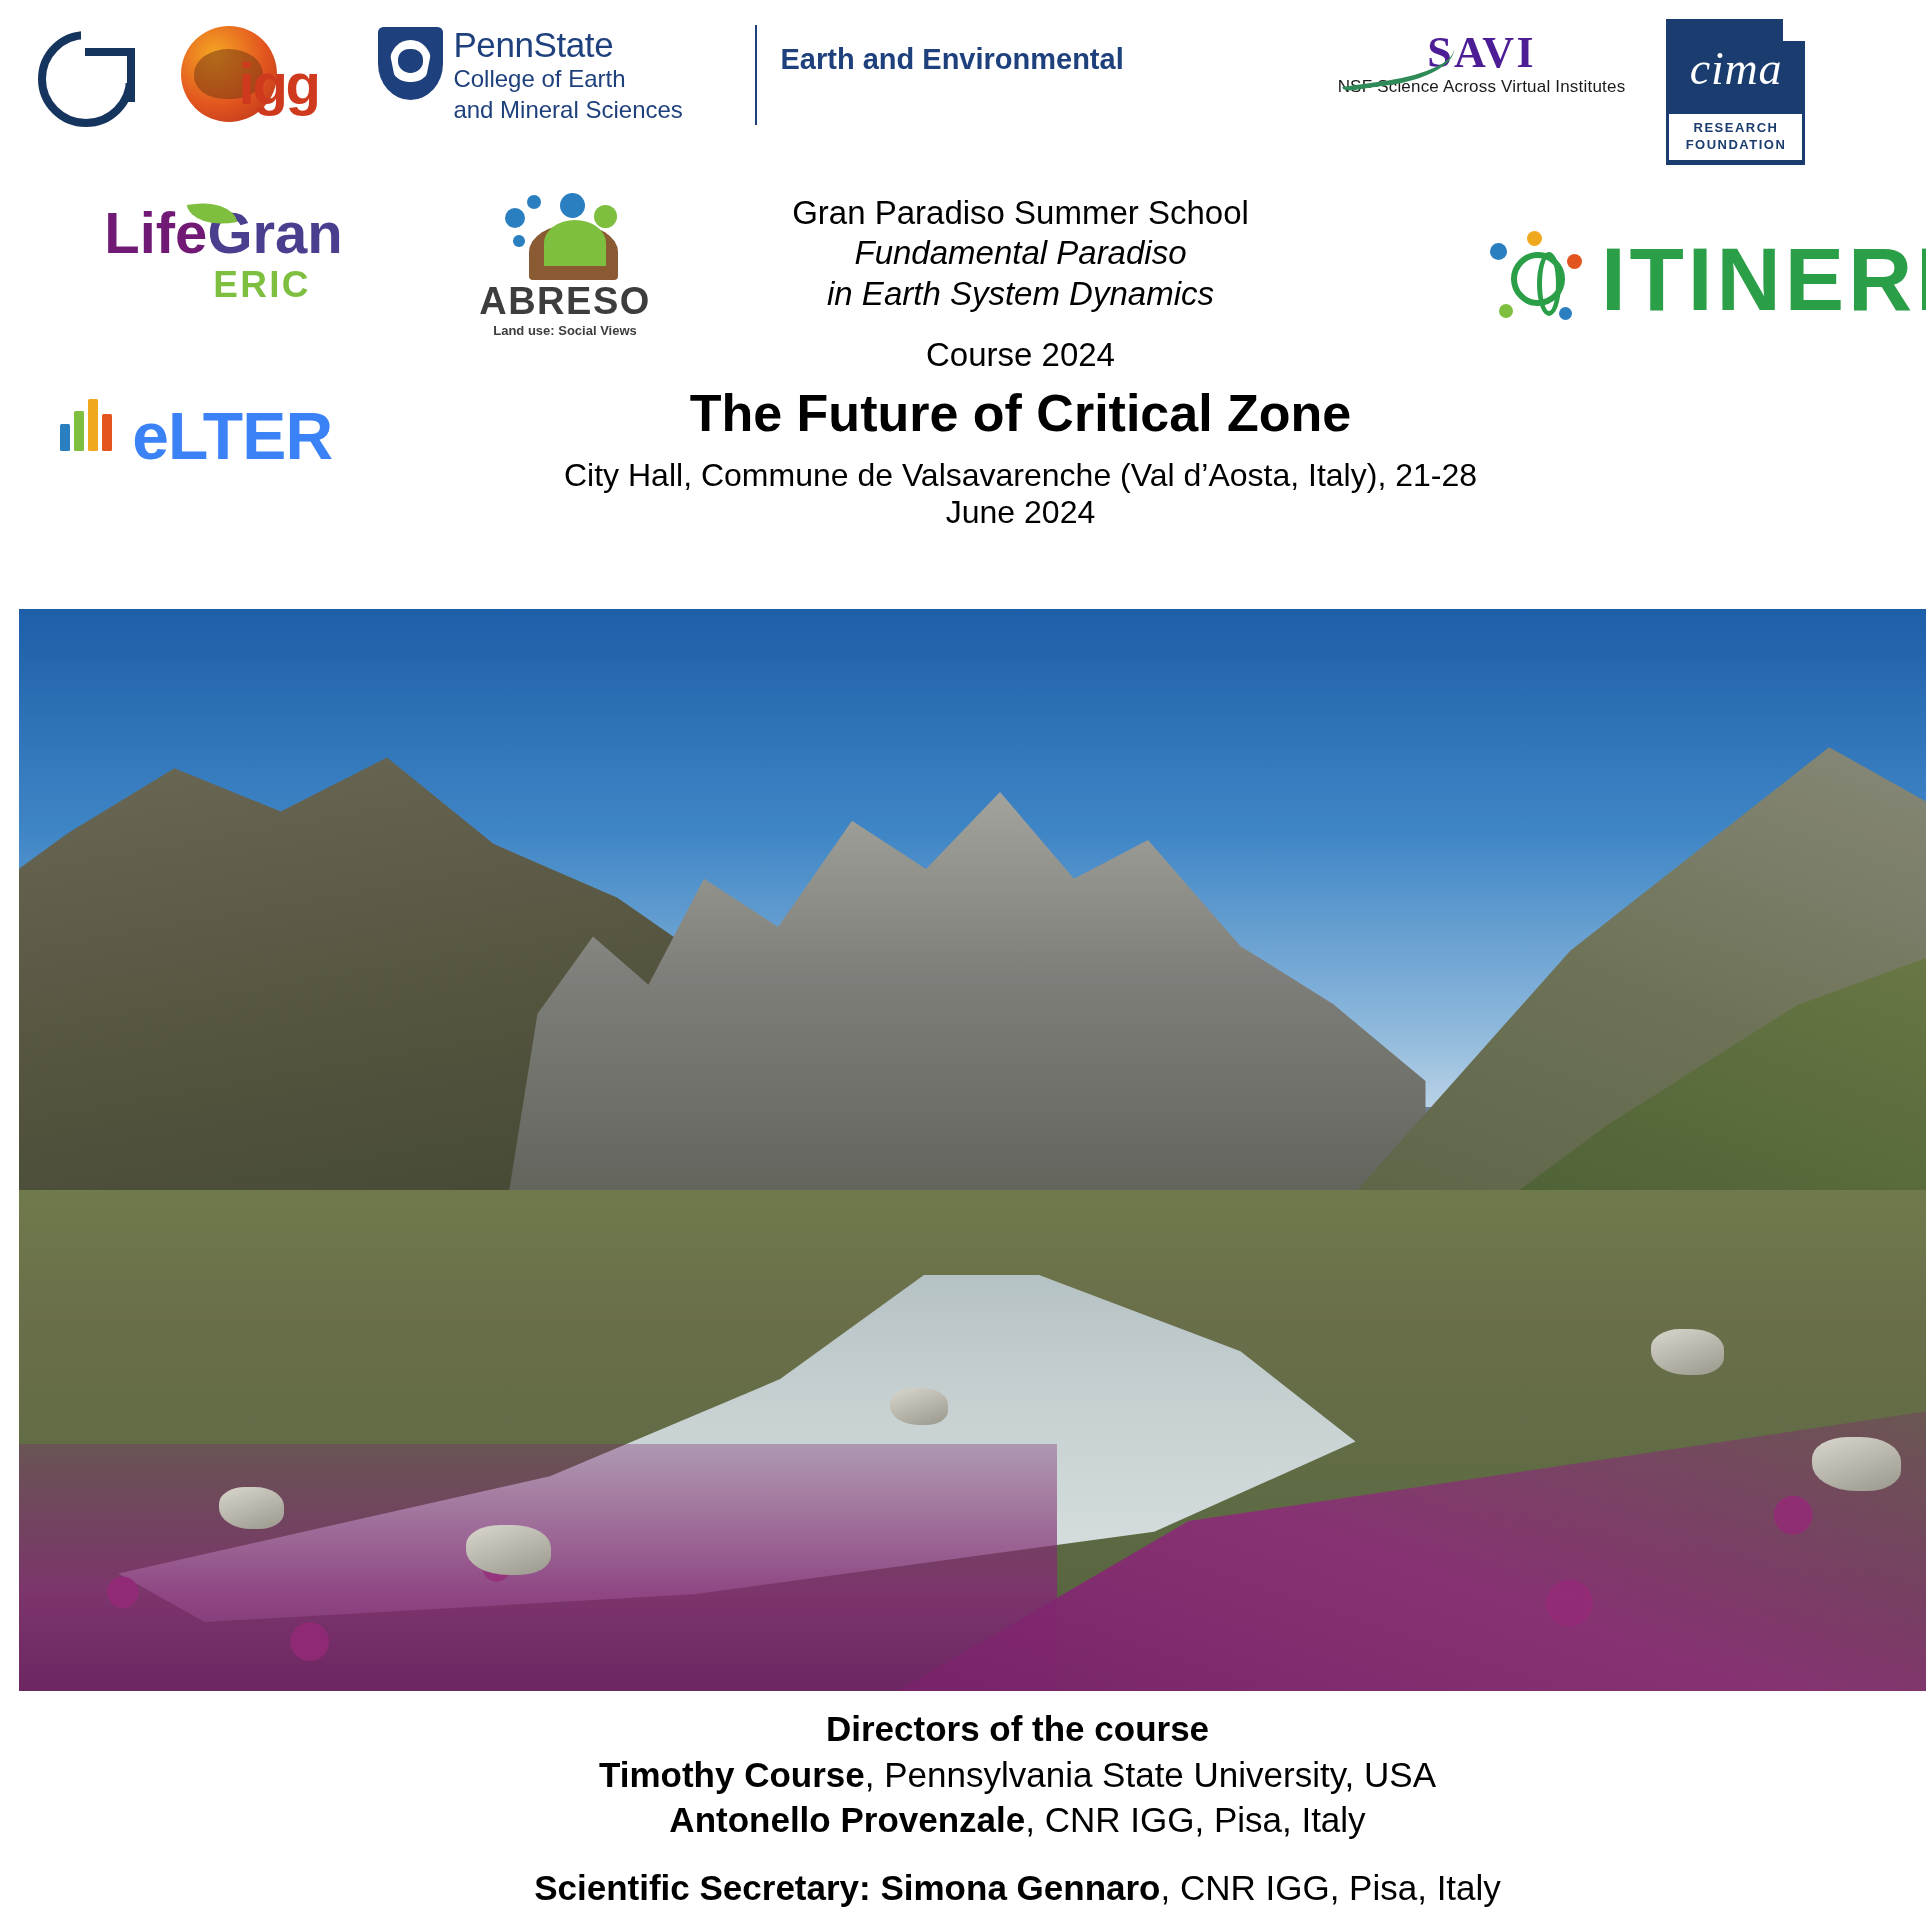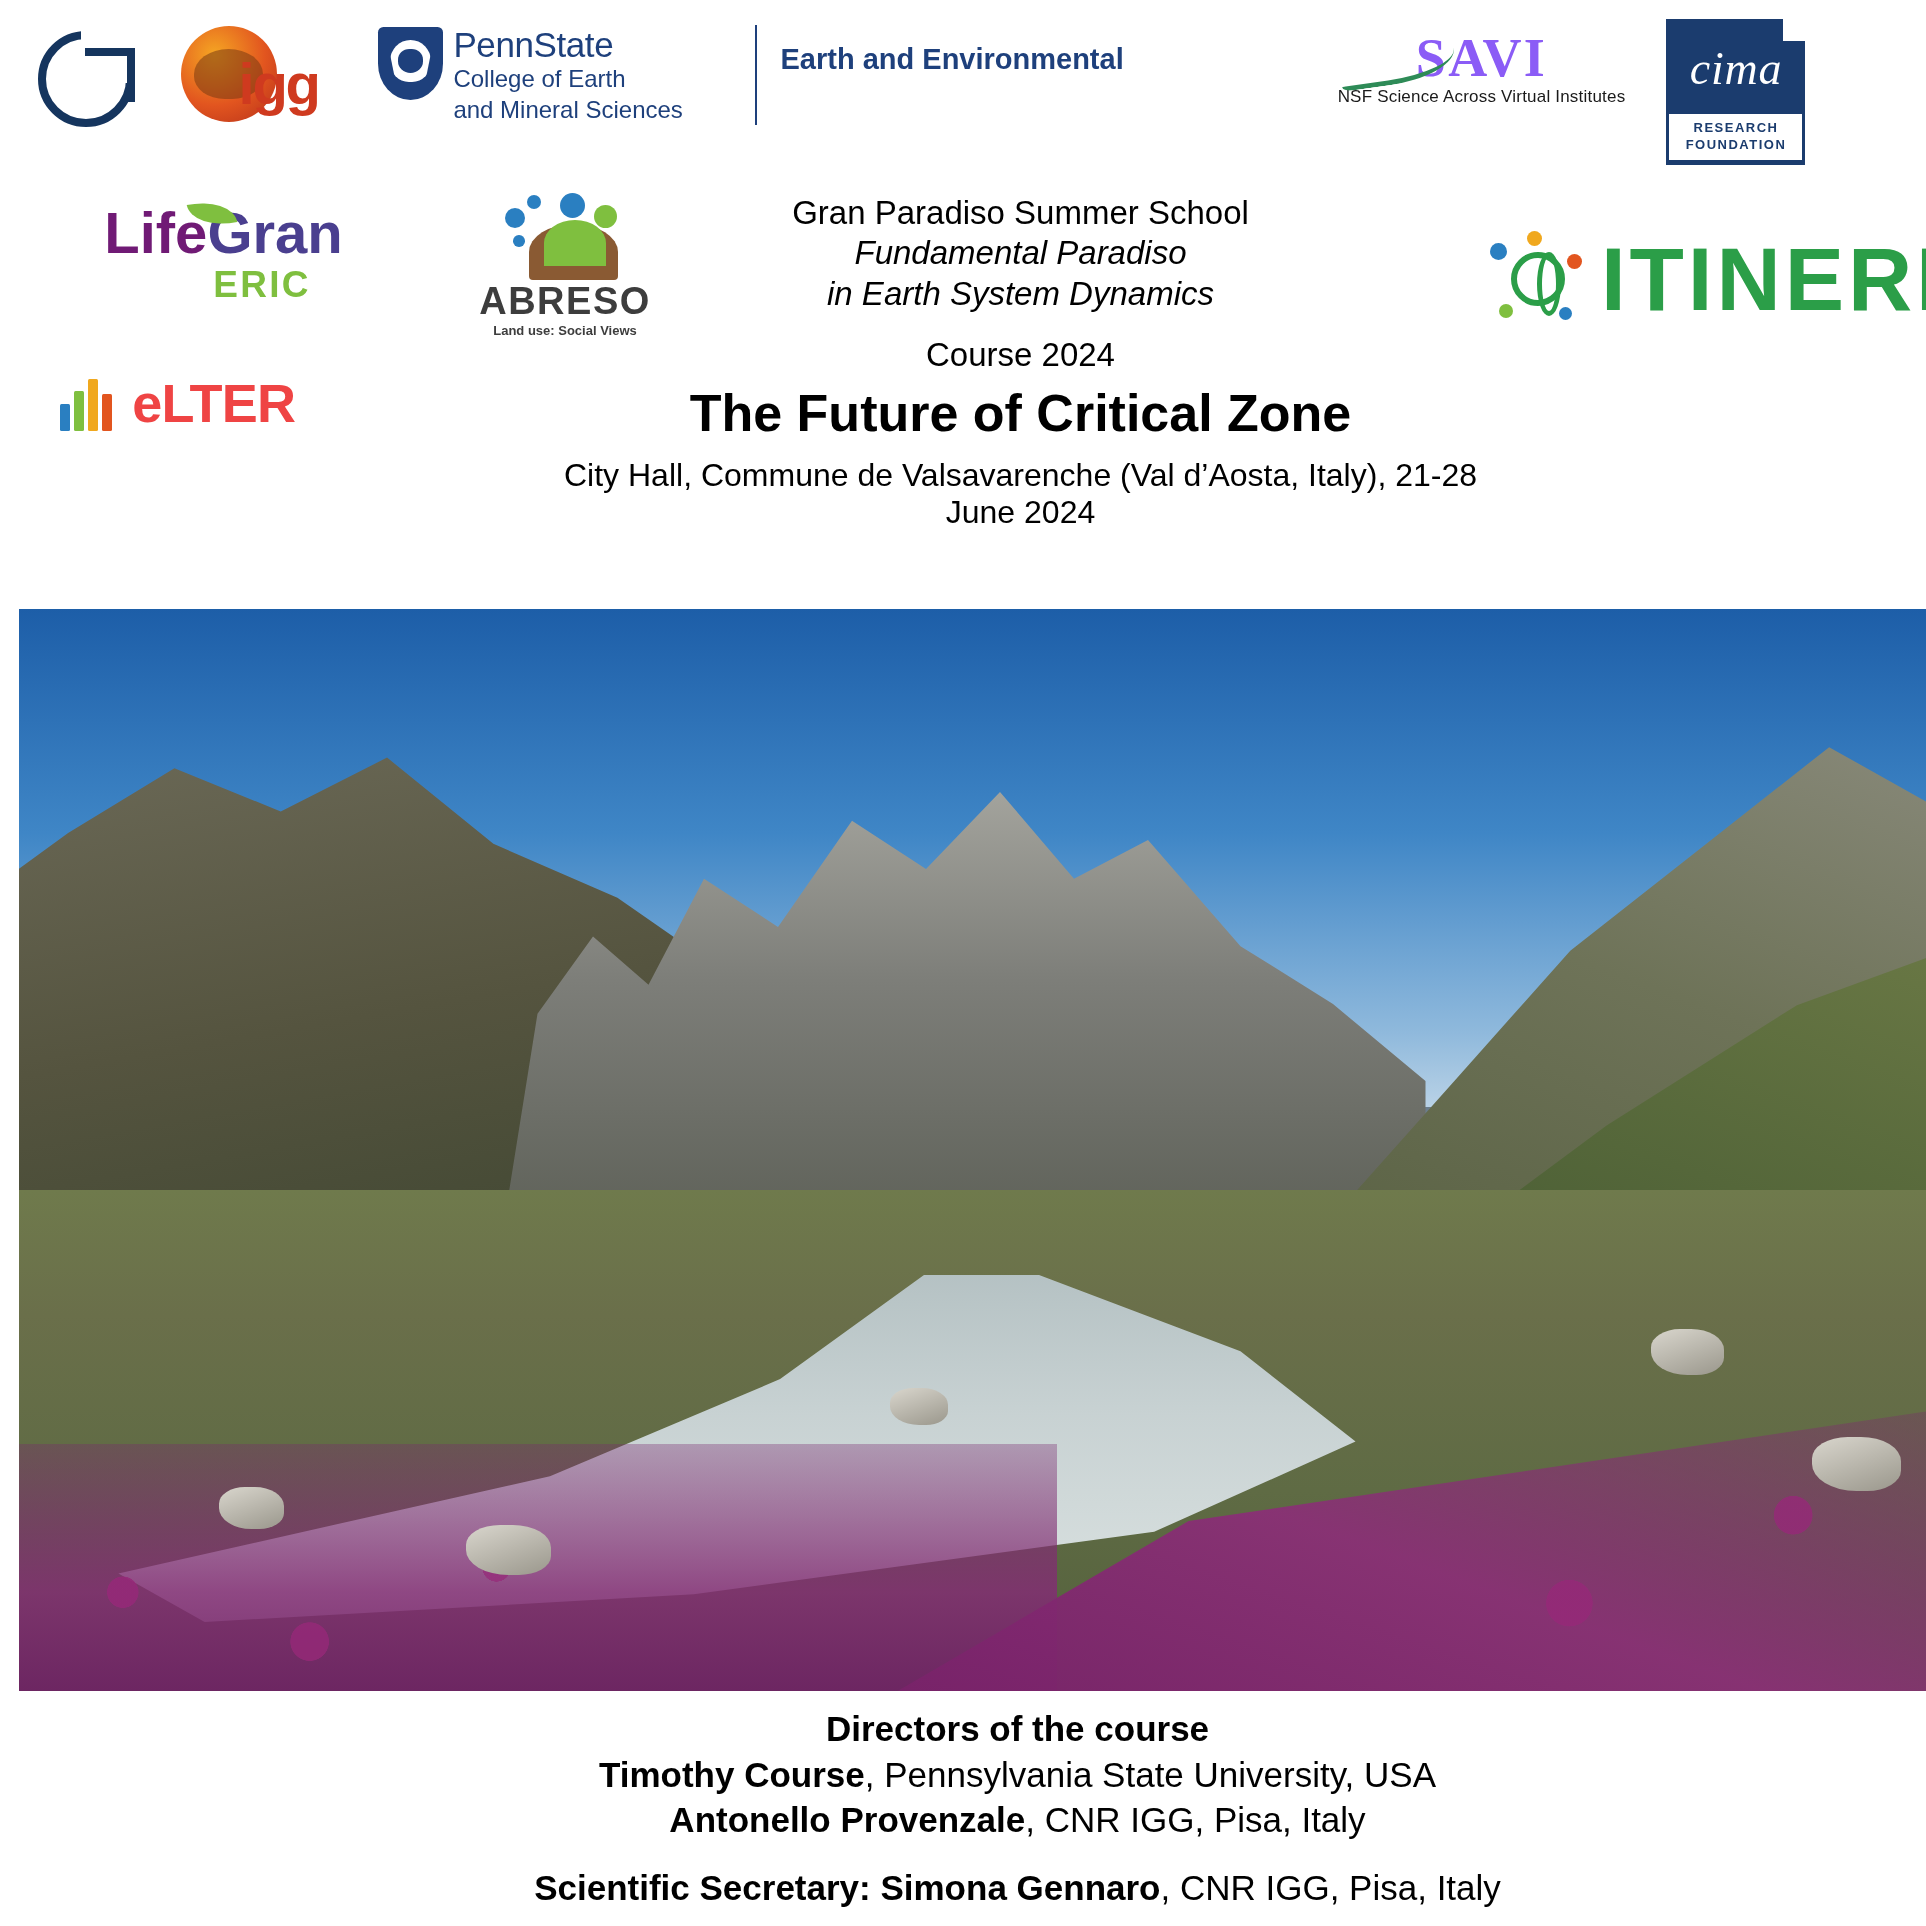--- a/index.html
+++ b/index.html
@@ -170,23 +170,23 @@
   
   .logo-savi {
     margin-left: 46px;
     margin-top: 15.4px;
     width: 308px;
     text-align: center;
     position: relative;
   }
   .logo-savi .savi-word {
     font-family: "Liberation Serif", serif;
-    font-size: 54px;
-    font-weight: bold;
-    color: #8b5cf6;
+    font-size: 44px;
+    font-weight: bold;
+    color: #4c1d95;
     letter-spacing: 2.3px;
     line-height: 1;
   }
   .logo-savi .savi-swoosh {
     position: absolute;
     left: 11.6px; top: 7.7px;
     width: 116px; height: 46px;
     border-bottom: 5.4px solid #2e8b57;
     border-radius: 0 0 60% 10%;
     transform: rotate(-8deg);
@@ -337,25 +337,26 @@
     position: absolute;
     bottom: 3.9px;
     width: 10px;
     border-radius: 1.5px;
   }
   .logo-elter .b1 { left: 2.3px;   height: 27px;  background: #2a7fc1; }
   .logo-elter .b2 { left: 16px;  height: 40px; background: #7fbf3f; }
   .logo-elter .b3 { left: 30px;  height: 52px; background: #f0a81e; }
   .logo-elter .b4 { left: 44px; height: 37px;  background: #e2551f; }
   .logo-elter .el-text {
-    font-size: 54px;
-    font-weight: bold;
-    color: #ef4444;
+    font-size: 66px;
+    font-weight: bold;
+    color: #3b82f6;
     margin-left: 9.2px;
     letter-spacing: -0.8px;
+    margin-top: 28px;
   }
 
   
   .logo-itineris {
     position: absolute;
     right: 27px; top: 231px;
     width: 693px;
     display: flex;
     align-items: center;
     justify-content: flex-end;

